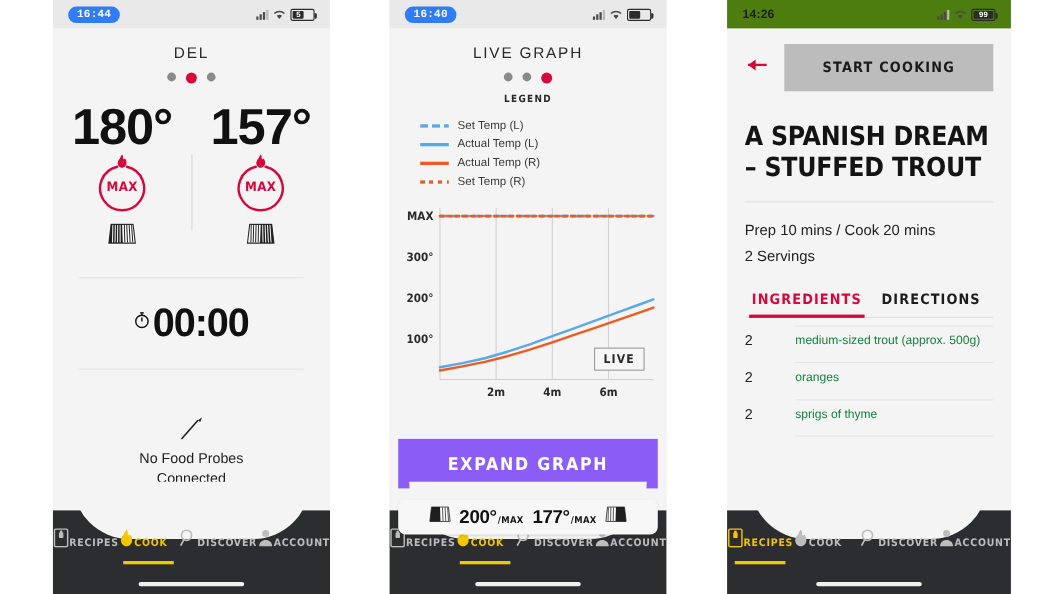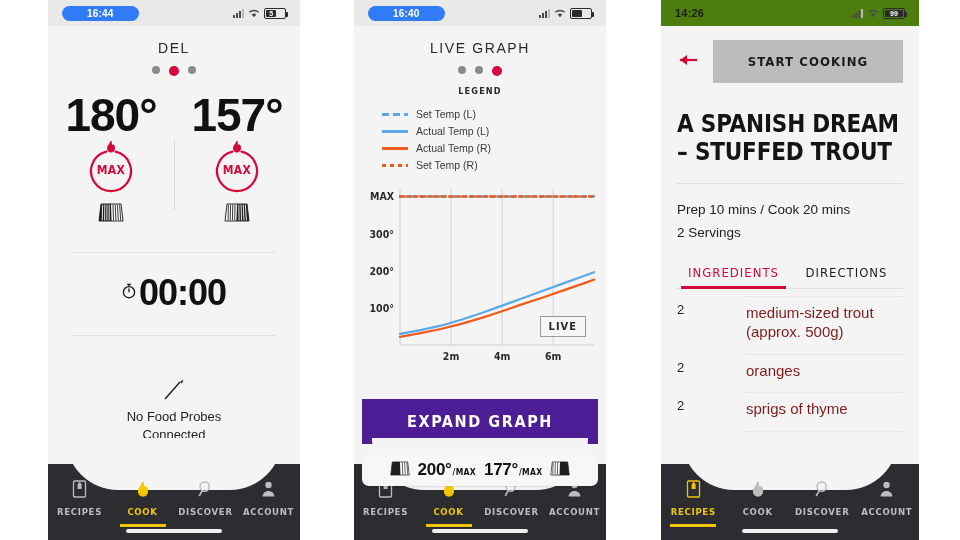--- a/index.html
+++ b/index.html
@@ -38,22 +38,23 @@
     justify-content: space-between;
     padding: 0 14px;
   }
   .statusbar.plain { background: #4d7c0f; }
   .clock-pill {
     background: #2f7cf6;
     color: #ffffff;
     font-size: 10px;
     font-weight: bold;
     letter-spacing: .2px;
-    padding: 2px 25px;
+    padding: 2px 8px;
     border-radius: 9px;
+    font-family: Liberation Mono, monospace;
   }
   .clock-plain {
     color: #1d1d1d;
     font-size: 11px;
     font-weight: bold;
     letter-spacing: .2px;
   }
   .sb-right { display: flex; align-items: center; gap: 4px; }
   .bars { display: flex; align-items: flex-end; gap: 1px; height: 9px; }
   .bars i { display: block; width: 2px; background: #4a4a4a; }
@@ -202,21 +203,21 @@
     background: #f4f4f4;
     border-radius: 0 0 110px 110px;
   }
   .navitems {
     position: absolute;
     left: 0; right: 0; top: 16px;
     display: flex;
   }
   .navitem {
     flex: 1;
-    display: flex; flex-direction: column; align-items: center;
+    display: flex; flex-direction: row; align-items: center;
     position: relative;
     padding-bottom: 10px;
   }
   .navitem .nlabel {
     font-size: 9.5px;
     letter-spacing: .7px;
     color: #bdbdbd;
     margin-top: 4px;
     font-weight: bold;
     font-family: "DejaVu Sans Condensed", "Liberation Sans", sans-serif;
@@ -278,21 +279,21 @@
     font-size: 11px;
     letter-spacing: 1px;
     padding: 3px 8px;
     font-weight: bold;
     font-family: "DejaVu Sans Condensed", "Liberation Sans", sans-serif;
   }
 
   .expand-btn {
     position: absolute;
     left: 8px; right: 8px; bottom: 96px;
-    background: #4c1d95;
+    background: #8b5cf6;
     color: #ffffff;
     text-align: center;
     font-size: 16px;
     font-weight: bold;
     letter-spacing: 1.6px;
     padding: 13px 12px;
     font-family: "DejaVu Sans Condensed", "Liberation Sans", sans-serif;
   }
   .minibar {
     position: absolute;
@@ -349,21 +350,21 @@
   .meta-line { font-size: 13.5px; color: #222; line-height: 1.75; }
   .tabs {
     display: flex;
     margin-top: 20px;
     border-bottom: 1px solid #e0e0e0;
   }
   .tab {
     flex: 1;
     text-align: center;
     font-size: 13px;
-    font-weight: normal;
+    font-weight: bold;
     letter-spacing: 1px;
     padding-bottom: 8px;
     color: #1c1c1c;
     position: relative;
     font-family: "DejaVu Sans Condensed", "Liberation Sans", sans-serif;
   }
   .tab.active { color: #d6083b; }
   .tab.active::after {
     content: "";
     position: absolute; left: 4px; right: 4px; bottom: -1px;
@@ -375,27 +376,26 @@
     align-items: flex-start;
   }
   .ing-qty {
     width: 46px;
     font-size: 13px;
     color: #222;
     flex-shrink: 0;
   }
   .ing-name {
     flex: 1;
-    font-size: 15px;
-    color: #7f1d1d;
+    font-size: 11px;
+    color: #15803d;
     line-height: 1.3;
     border-top: 1px solid #e4e4e4;
     padding-top: 6px;
     margin-top: -6px;
-    margin-left: 23px;
   }
   .ing-list { padding: 4px 16px 0 16px; }
 </style>
 </head>
 <body>
 
 <div class="stage">
 
   <div class="phone" id="phone1">
 

